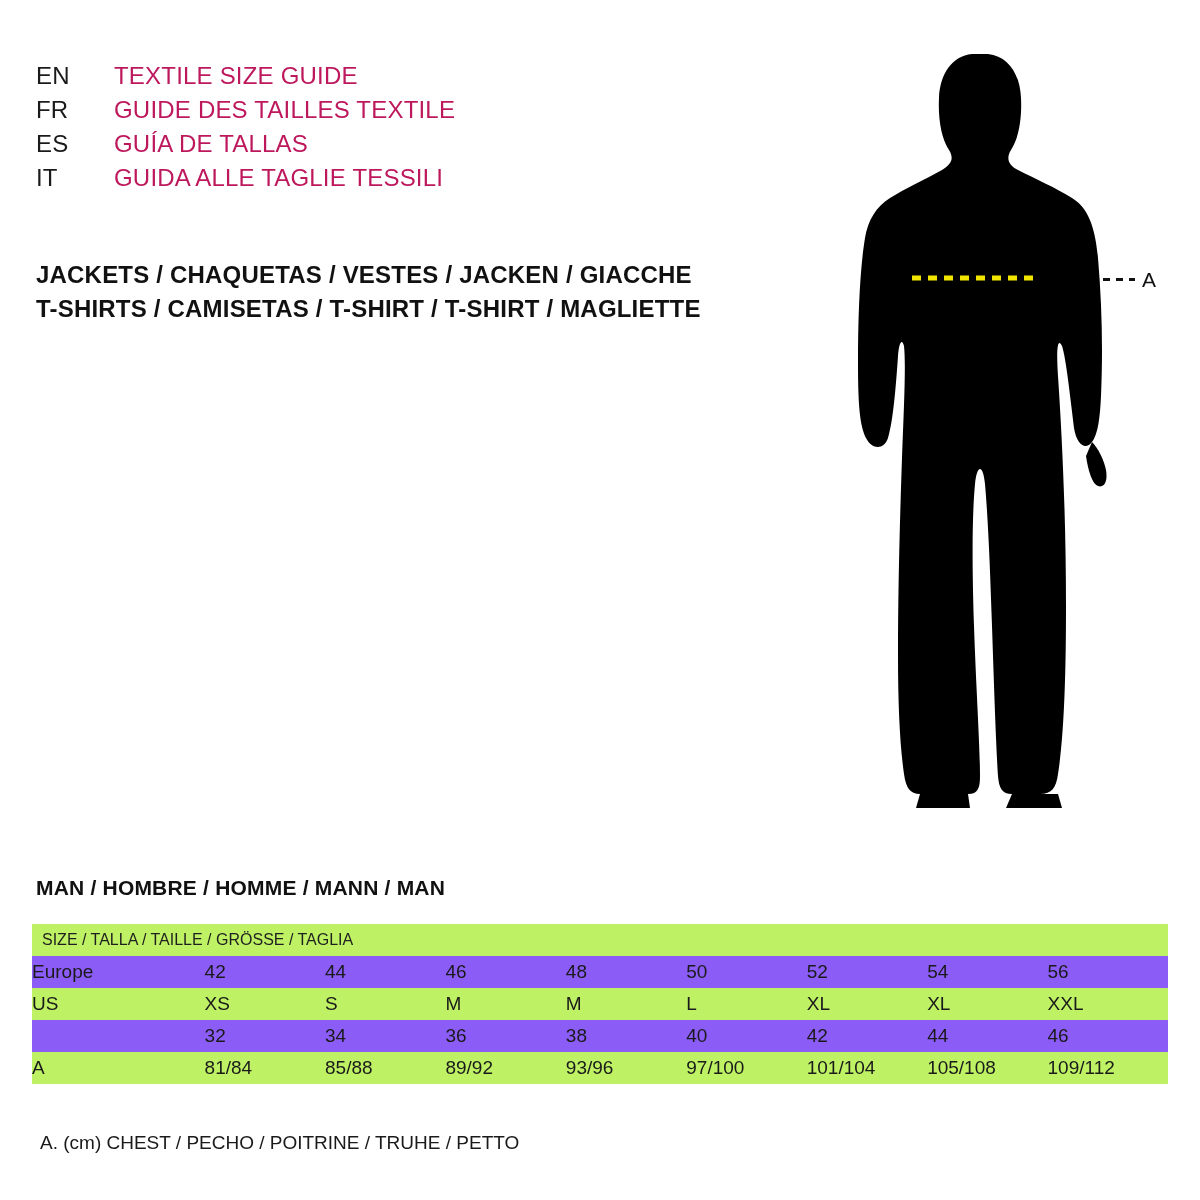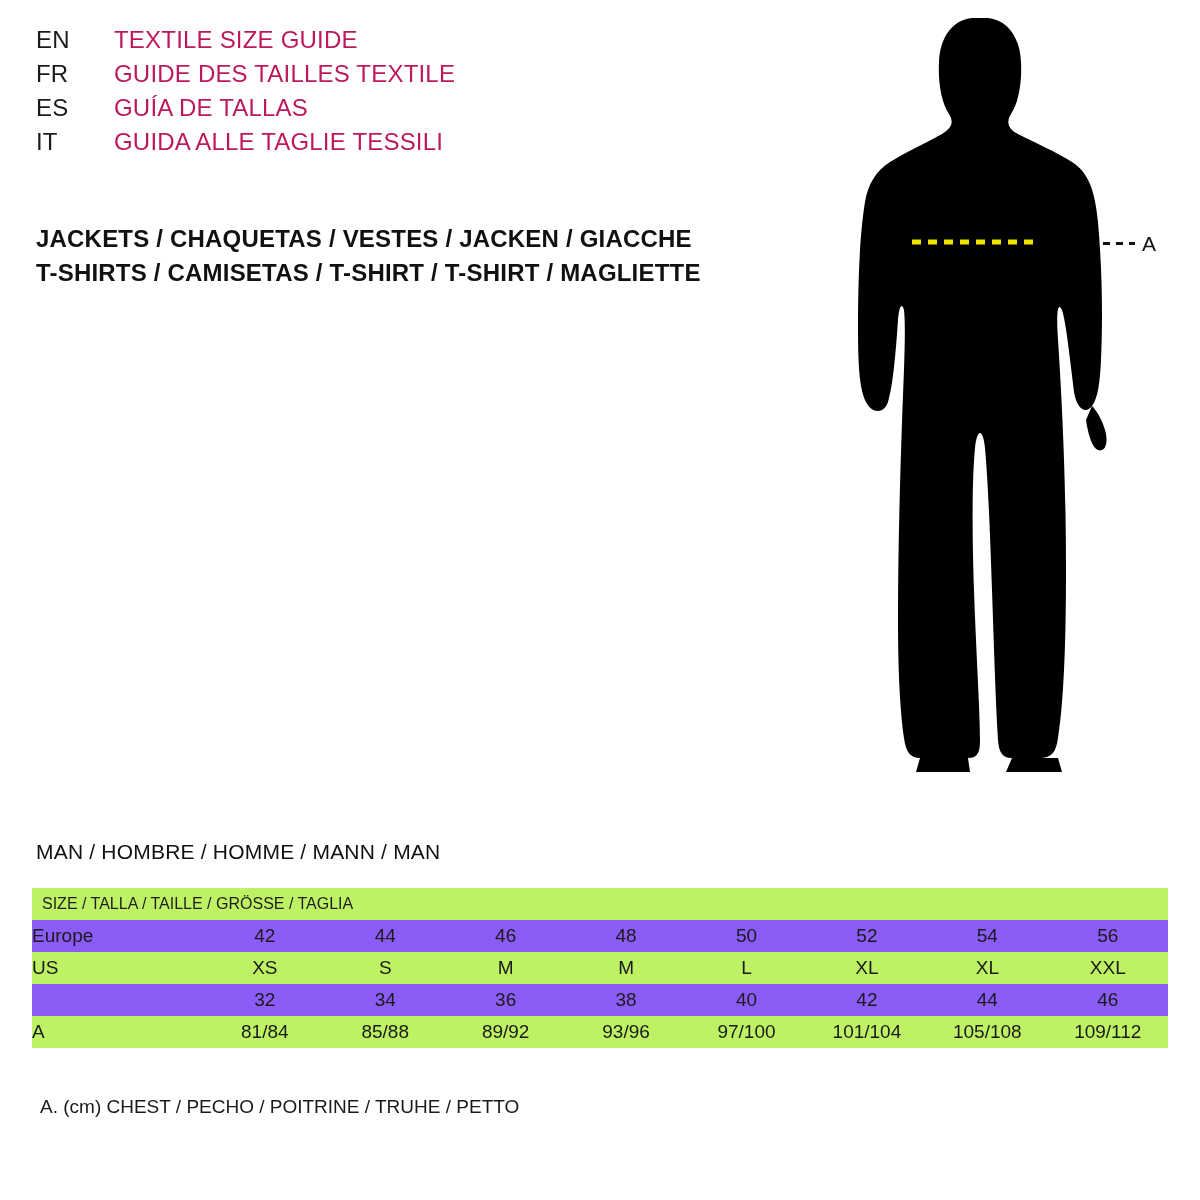--- a/index.html
+++ b/index.html
@@ -12,20 +12,21 @@
     height: 1200px;
     font-family: "Liberation Sans", sans-serif;
     color: #1a1a1a;
     position: relative;
     overflow: hidden;
   }
   .page {
     position: relative;
     width: 1200px;
     height: 976px;
+    margin-top: 36px;
   }
 
   
   .lang-block {
     position: absolute;
     left: 36px;
     top: 26px;
     width: 720px;
   }
   .lang-row {
@@ -88,21 +89,21 @@
     height: 3px;
     background: repeating-linear-gradient(to right, #111 0 7px, transparent 7px 13px);
   }
 
   
   .section-title {
     position: absolute;
     left: 36px;
     top: 840px;
     font-size: 21px;
-    font-weight: normal;
+    font-weight: bold;
     letter-spacing: 0.2px;
     color: #111111;
   }
   table.size-table {
     position: absolute;
     left: 32px;
     top: 888px;
     width: 1136px;
     border-collapse: collapse;
     font-size: 19px;
@@ -126,21 +127,21 @@
   .row-light td { background: #8b5cf6; }
   .row-dark td { background: #bef264; }
   td.lbl {
     width: 172px;
     padding-left: 10px;
     text-align: left;
     white-space: nowrap;
   }
   td.val {
     width: 120px;
-    text-align: center;
+    text-align: left;
     white-space: nowrap;
   }
 
   .footnote {
     position: absolute;
     left: 40px;
     top: 1096px;
     font-size: 19px;
     color: #1a1a1a;
     white-space: nowrap;

